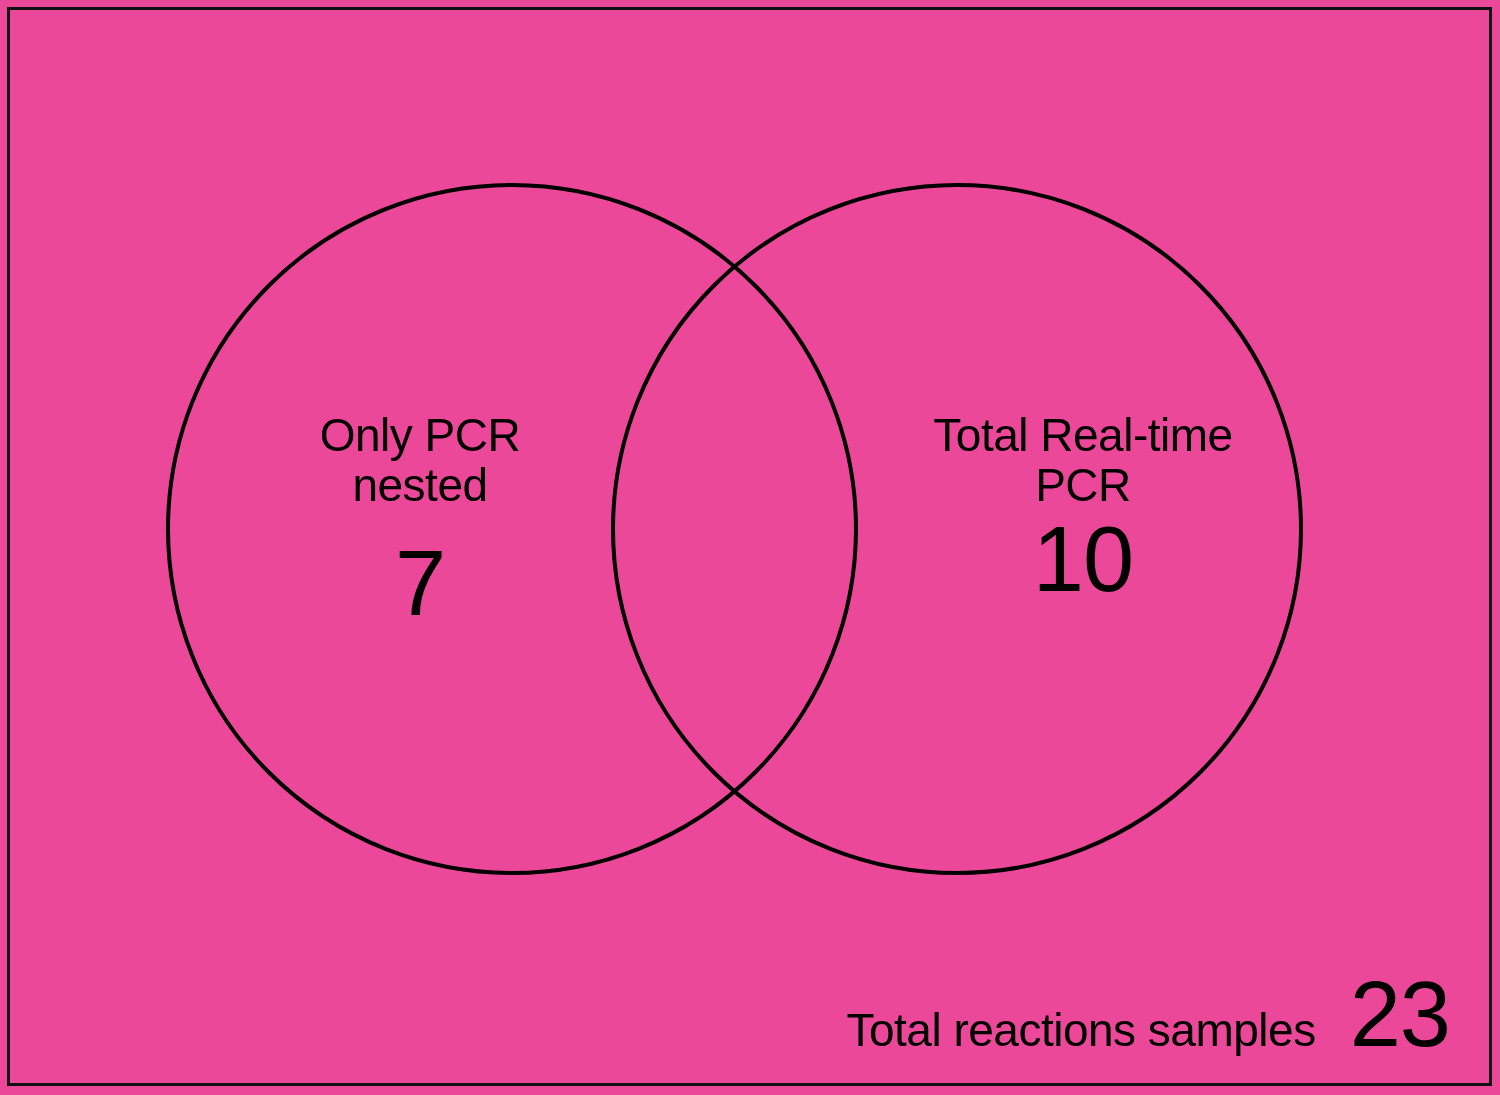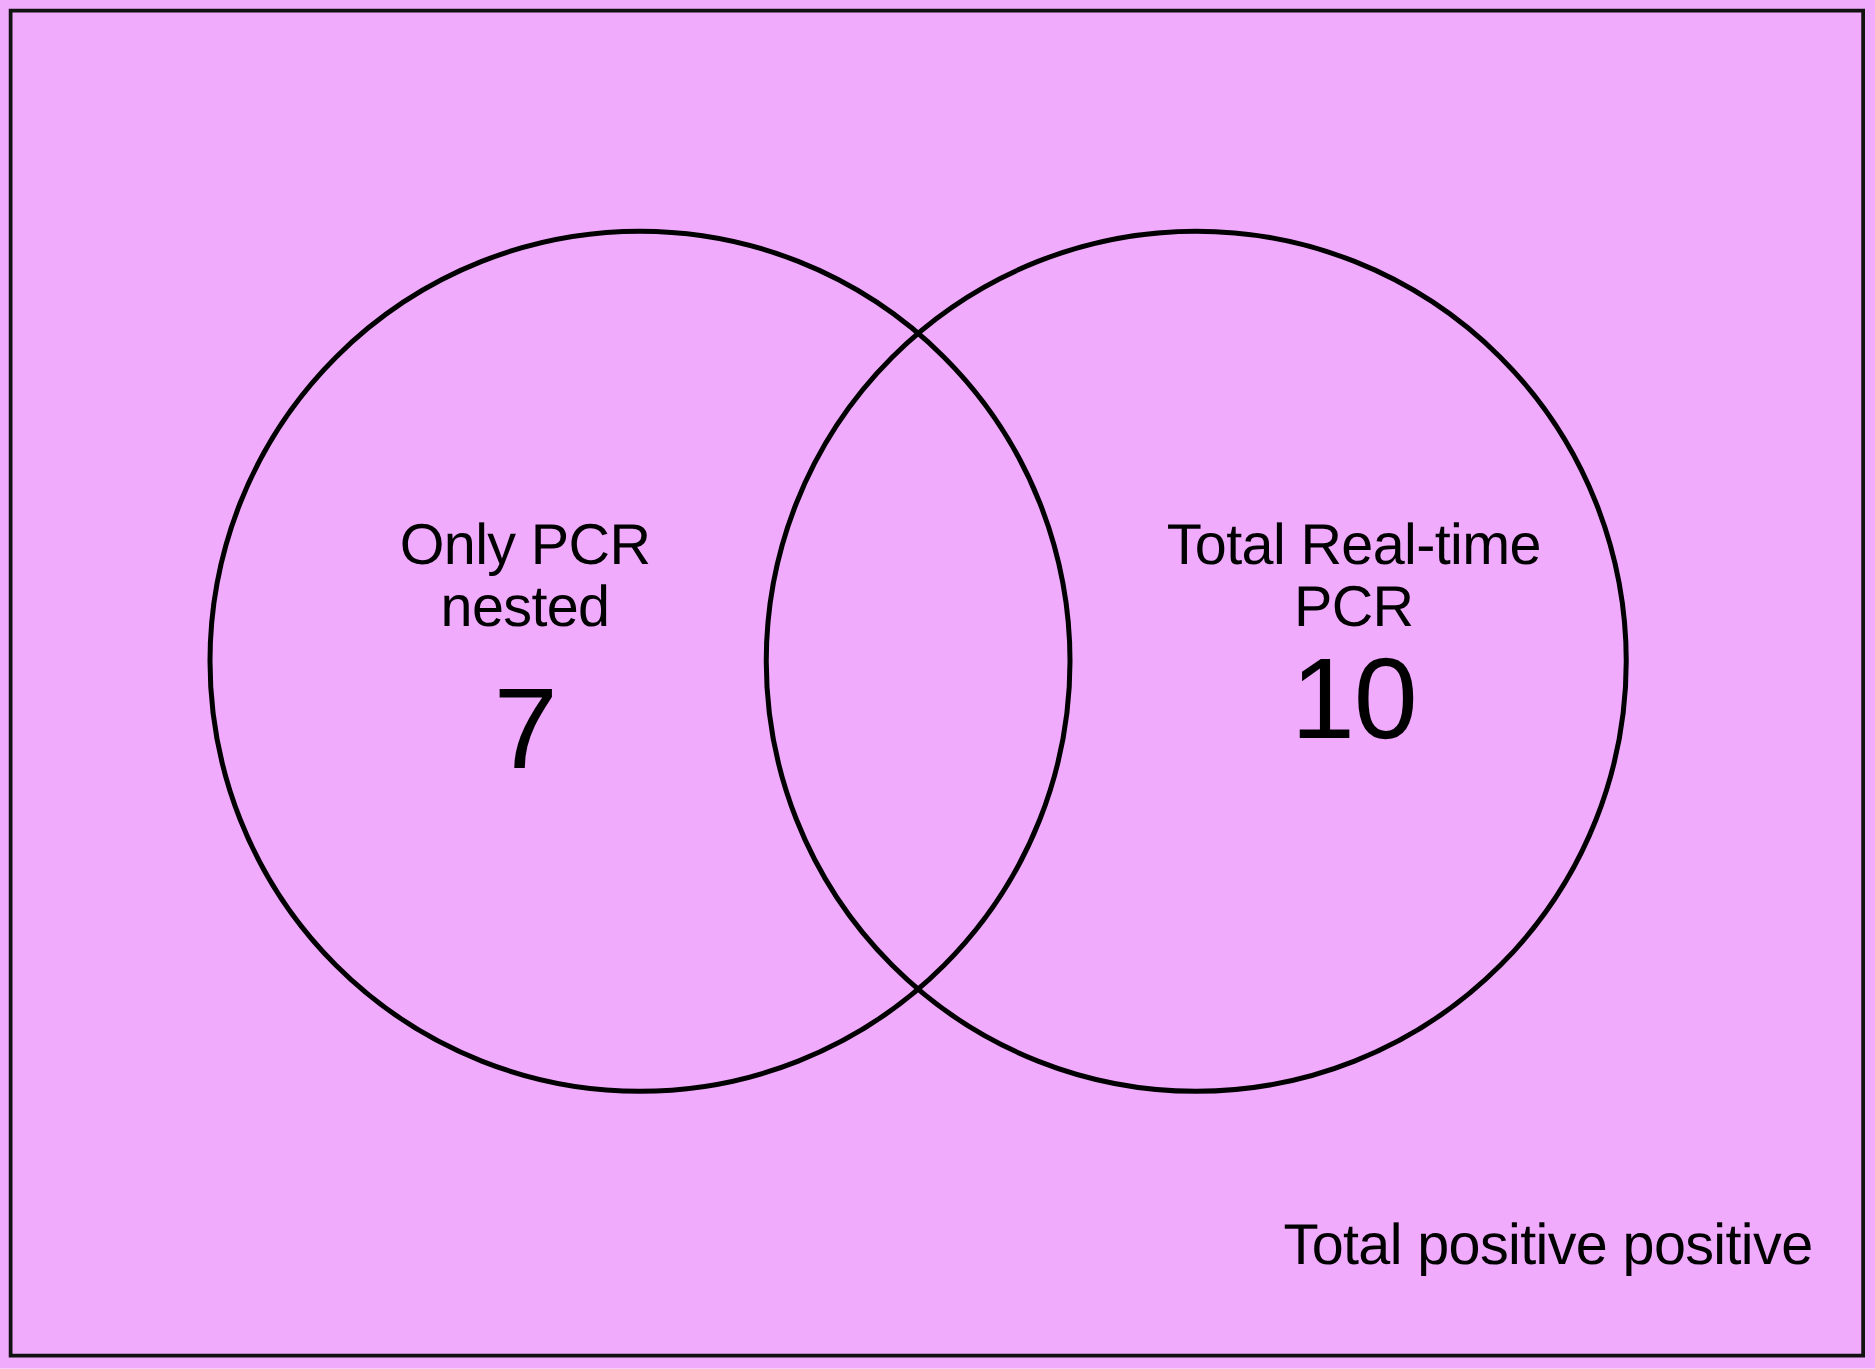--- a/index.html
+++ b/index.html
@@ -9,21 +9,21 @@
     background: #ffffff;
   }
   body {
     font-family: "Liberation Sans", sans-serif;
     color: #000000;
   }
   #figure {
     position: relative;
     width: 1500px;
     height: 1095px;
-    background: #f0abfc;
+    background: #ec4899;
     overflow: hidden;
   }
   #frame {
     position: absolute;
     left: 7px;
     top: 7px;
     width: 1485px;
     height: 1079px;
     border: 3px solid #111111;
     box-sizing: border-box;
@@ -118,16 +118,17 @@
   </div>
 
 
   <div class="region" id="region-right">
     <span class="region-label">Total Real-time
 PCR</span>
     <span class="region-value">10</span>
   </div>
 
   <div id="total-row">
-    <span id="total-label">Total positive positive</span>
+    <span id="total-label">Total reactions samples</span>
+    <span id="total-value">23</span>
   </div>
 
 </div>
 
 </body></html>

